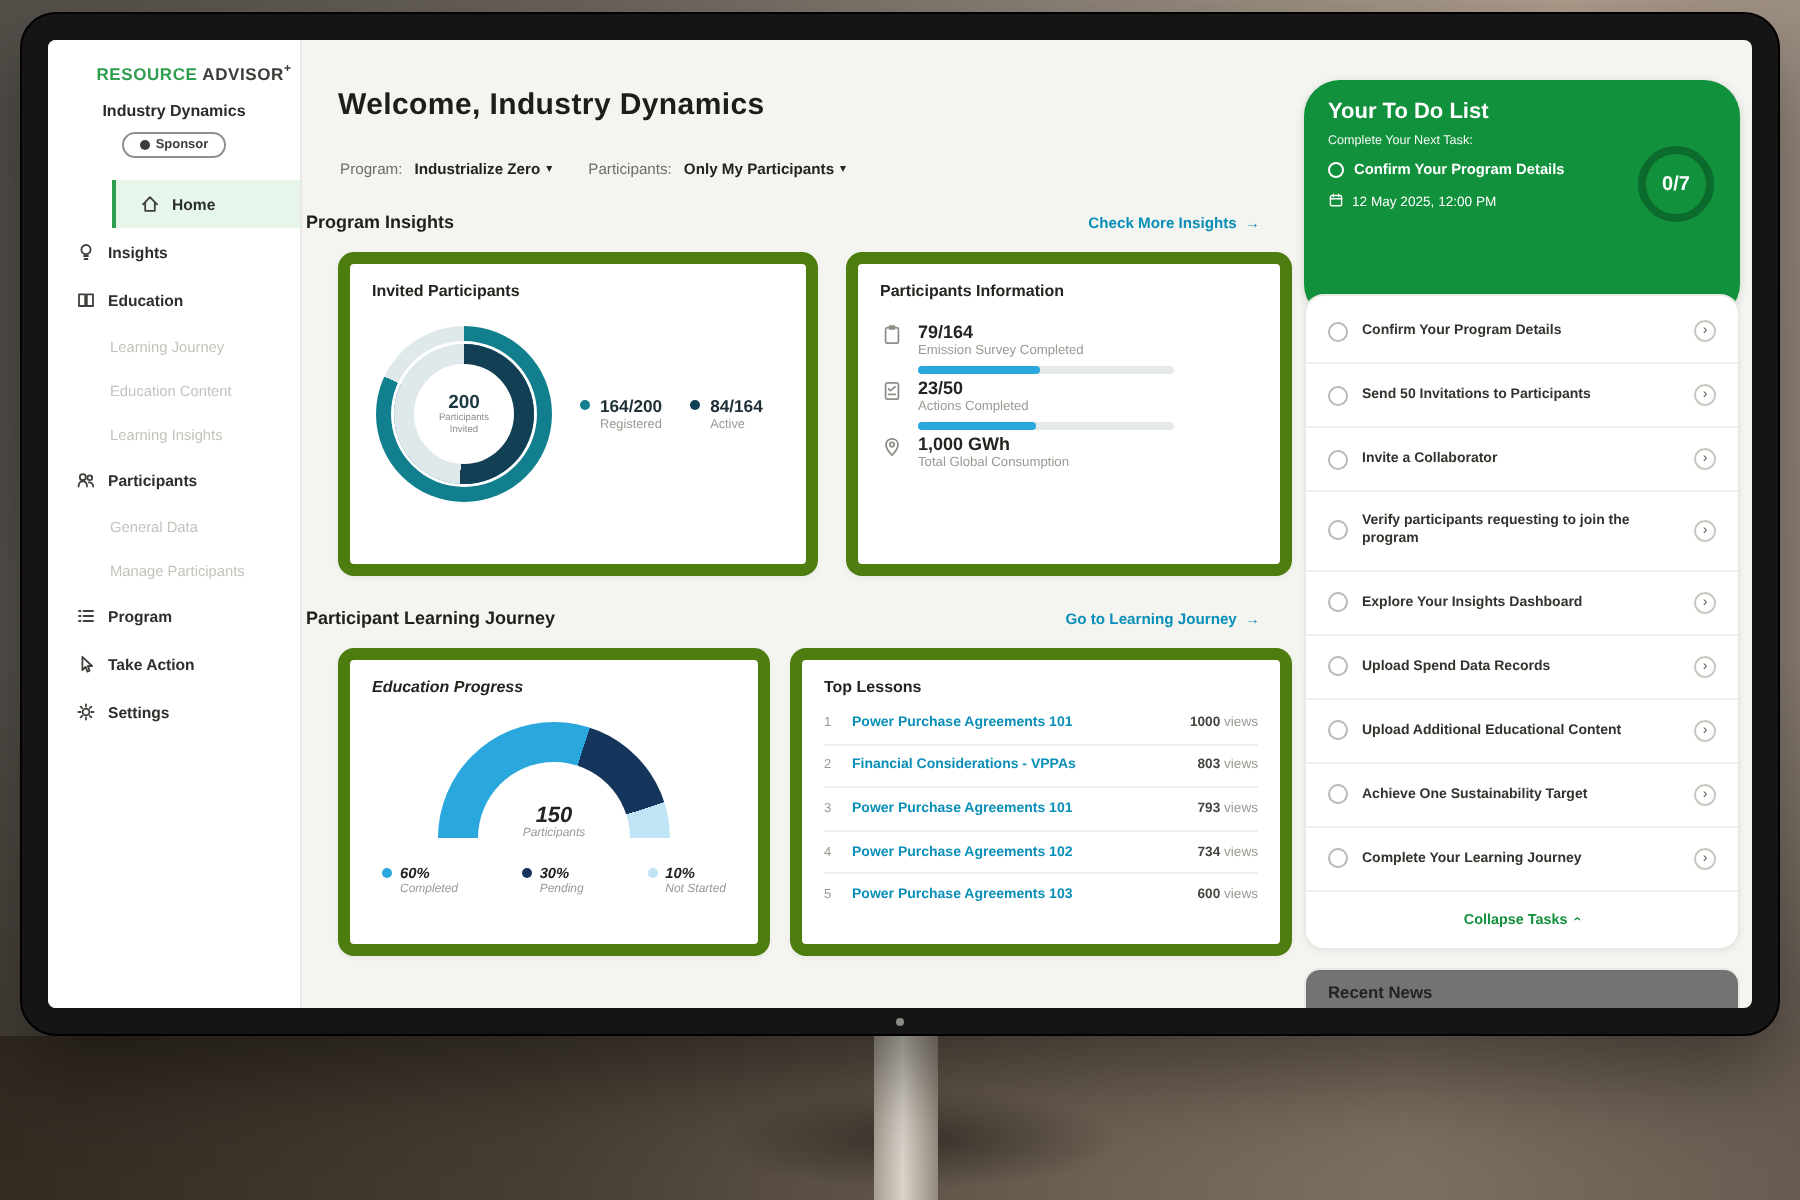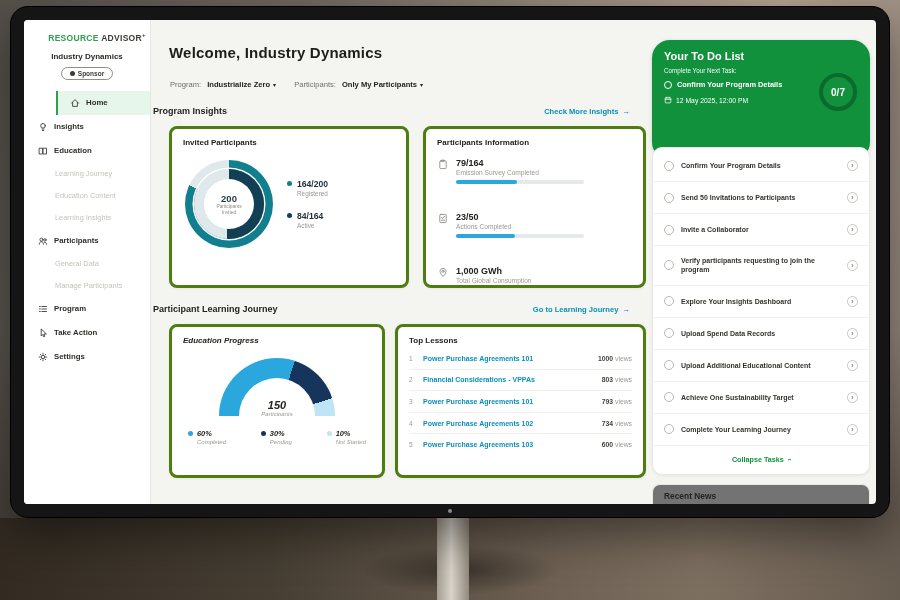--- a/index.html
+++ b/index.html
@@ -43,47 +43,47 @@
   .welcome { position:absolute; left:145px; top:24px; font-size:15px; font-weight:bold; color:#1d1d1a; letter-spacing:0.2px; }
   .filters { position:absolute; left:146px; top:60px; display:flex; align-items:center; gap:6px; font-size:7.6px; color:#6f6f69; }
   .f-label2 { margin-left:12px; }
   .f-value { display:flex; align-items:center; gap:3px; font-weight:bold; color:#23231f; cursor:pointer; }
   .chev { font-size:6px; color:#23231f; }
   .sec-row { position:absolute; left:129px; width:477px; display:flex; justify-content:space-between; align-items:center; }
   .sec1 { top:86px; } .sec2 { top:284px; }
   .sec-title { font-size:9px; font-weight:bold; color:#1f1f1b; }
   .sec-link { display:flex; gap:4px; align-items:center; font-size:7.6px; font-weight:bold; color:#0a8fb8; cursor:pointer; }
 
-  .card { position:absolute; background:#fff; border:3px solid #4d7c0f; border-radius:8px; padding:9px 11px;
+  .card { position:absolute; background:#fff; border:6px solid #4d7c0f; border-radius:8px; padding:9px 11px;
     box-shadow:0 1px 3px rgba(0,0,0,0.05); }
   .card-title { font-size:8px; font-weight:bold; color:#23231f; }
   .card-invited { left:145px; top:106px; width:240px; height:162px; }
   .card-info    { left:399px; top:106px; width:223px; height:162px; }
   .card-gauge   { left:145px; top:304px; width:216px; height:154px;font-style:italic; }
   .card-lessons { left:371px; top:304px; width:251px; height:154px; }
 
   
   .donut-wrap { display:flex; align-items:center; gap:14px; margin-top:13px; }
   .donut { position:relative; width:88px; height:88px; margin-left:2px; }
   .ring-outer { position:absolute; inset:0; border-radius:50%; }
   .ring-inner { position:absolute; inset:9px; border-radius:50%; box-shadow:0 0 0 1.5px #fff; }
   .donut-hole { position:absolute; inset:19px; border-radius:50%; background:#fff;
     display:flex; flex-direction:column; align-items:center; justify-content:center; text-align:center; }
   .dc-value { font-size:9.5px; font-weight:bold; color:#1c3a44; }
   .dc-label { font-size:4.8px; color:#8b8b85; line-height:1.25; width:36px; }
-  .donut-legend { display:flex; flex-direction:column; gap:14px; }
+  .donut-legend { display:flex; flex-direction:row; gap:14px; }
   .leg { display:flex; gap:5px; align-items:flex-start; }
   .dot { width:5px; height:5px; border-radius:50%; margin-top:2px; }
   .dot.teal { background:#117f8e; } .dot.navy { background:#123f54; }
   .dot.blue { background:#2aa7dd; } .dot.dark { background:#16355c; } .dot.pale { background:#bfe4f5; }
   .leg-val { font-size:8.6px; font-weight:bold; color:#1e2f36; }
   .leg-lab { font-size:6.4px; color:#9a9a93; margin-top:1px; }
 
   
-  .info-rows { margin-top:11px; display:flex; flex-direction:column; gap:28px; }
+  .info-rows { margin-top:11px; display:flex; flex-direction:column; gap:2px; }
   .info-row { display:flex; gap:8px; }
   .info-ico { width:11px; display:flex; justify-content:center; padding-top:1px; }
   .info-ico svg { width:10px; height:11px; stroke:#8f8f88; fill:none; stroke-width:0.9; stroke-linecap:round; stroke-linejoin:round; }
   .info-val { font-size:9px; font-weight:bold; color:#23231f; }
   .info-lab { font-size:6.6px; color:#9a9a93; margin-top:1px; }
   .pbar { margin-top:4px; width:128px; height:4px; border-radius:2px; background:#e5e9ea; }
   .pfill { height:100%; border-radius:2px; background:#2aa7dd; }
 
   
   .gauge { position:relative; width:116px; height:58px; margin:13px auto 0; overflow:hidden; }

